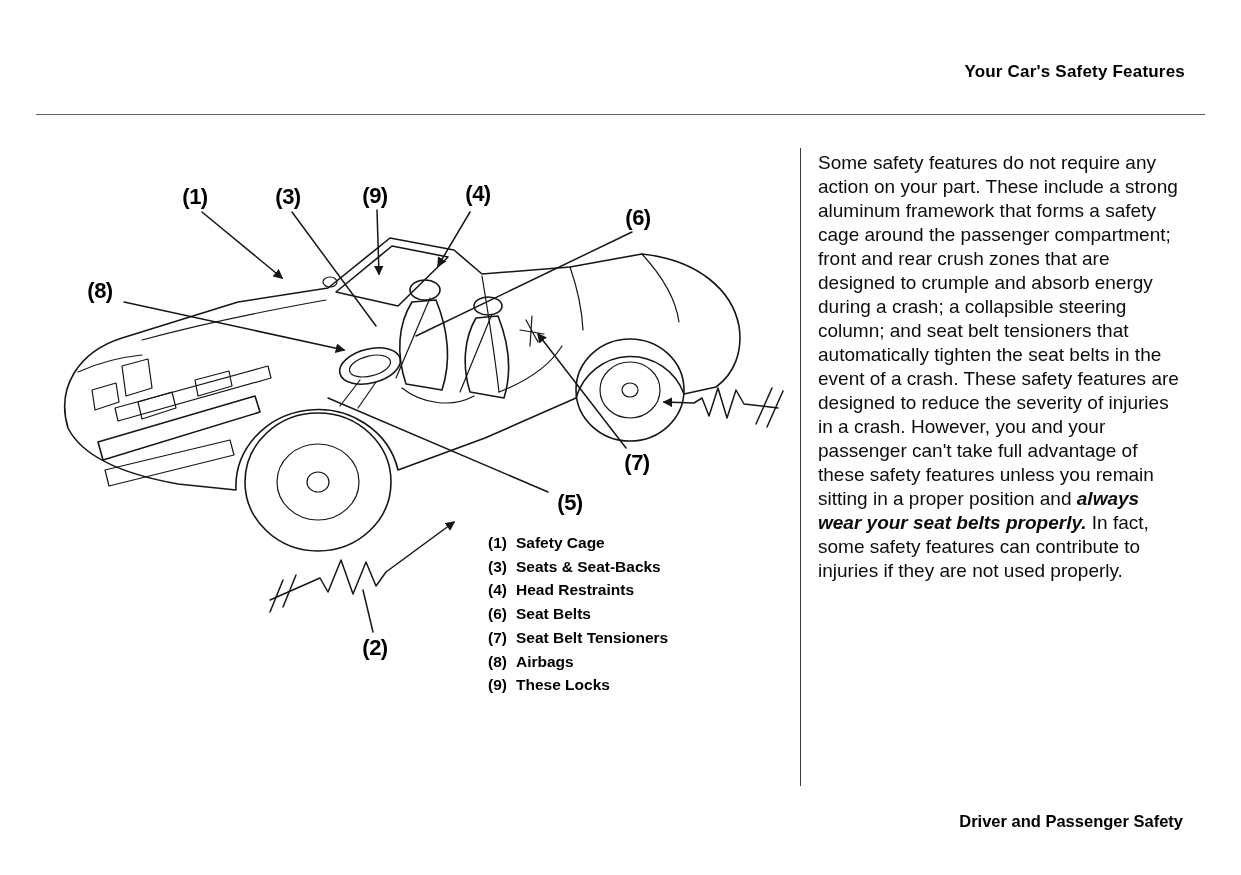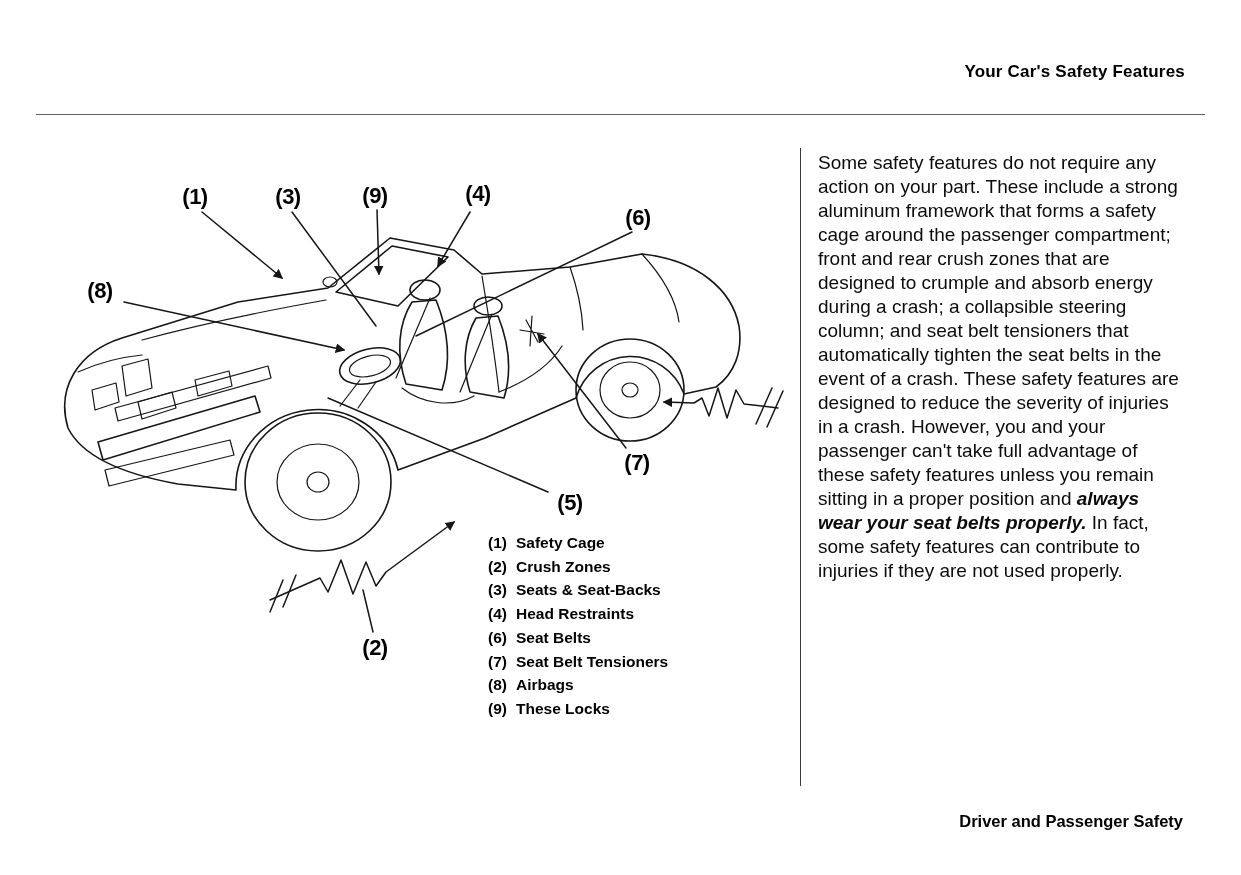--- a/index.html
+++ b/index.html
@@ -165,23 +165,20 @@
   <span class="callout c8">(8)</span>
   <span class="callout c7">(7)</span>
   <span class="callout c5">(5)</span>
   <span class="callout c2">(2)</span>
 
   <div class="legend">
     <div class="legend-row">
       <span class="legend-num">(1)</span><span>Safety Cage</span>
     </div>
     <div class="legend-row">
-      <span class="legend-num">(2)</span><span>Crush Zones</span>
-    </div>
-    <div class="legend-row">
       <span class="legend-num">(3)</span><span>Seats &amp; Seat-Backs</span>
     </div>
     <div class="legend-row">
       <span class="legend-num">(4)</span><span>Head Restraints</span>
     </div>
     <div class="legend-row">
       <span class="legend-num">(6)</span><span>Seat Belts</span>
     </div>
     <div class="legend-row">
       <span class="legend-num">(7)</span><span>Seat Belt Tensioners</span>

